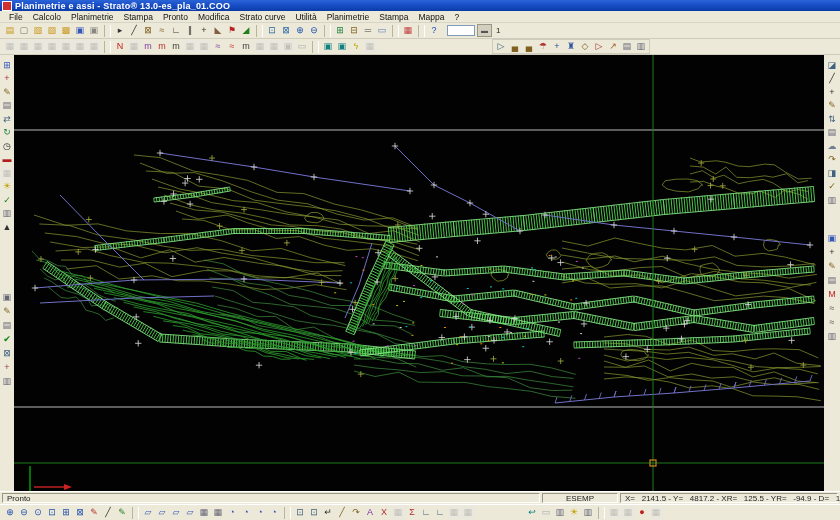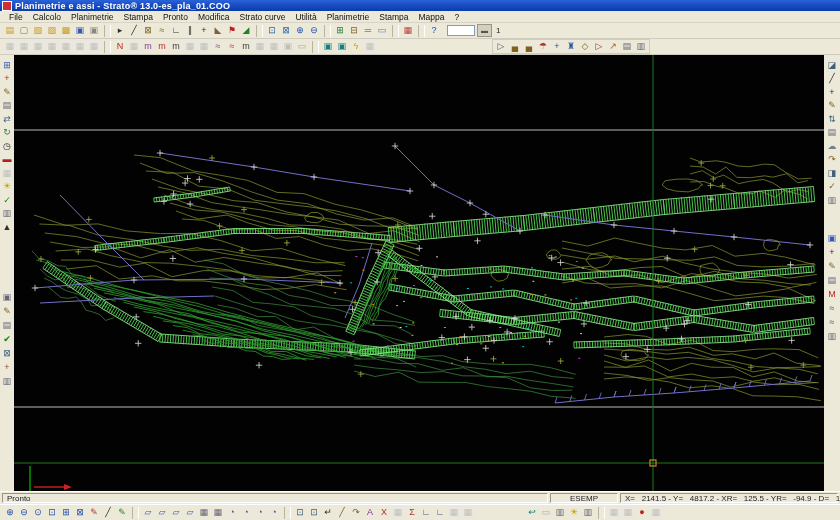--- a/index.html
+++ b/index.html
@@ -35,21 +35,21 @@
   .vtb .g2{margin-top:56px;display:flex;flex-direction:column;align-items:center;}
   .vtb.rgt{width:16px;}
   .vtb.rgt .g2{margin-top:24px;}
   #canvas{flex:0 0 auto;display:block;background:#000;}
   
   .statusbar{height:12px;display:flex;align-items:center;gap:2px;background:#ece9d8;padding:0 2px;
     font-size:8px;color:#222;flex:0 0 auto;border-top:1px solid #fff;}
   .cell{height:10px;border:1px solid;border-color:#9a9684 #fff #fff #9a9684;display:flex;align-items:center;
     padding:0 4px;white-space:pre;box-sizing:border-box;}
   .cell.grow{flex:1 1 auto;}
-  .cell.file{width:68px;justify-content:center;}
+  .cell.file{width:76px;justify-content:center;}
   .cell.coords{width:218px;justify-content:flex-start;}
   
   .tbrow.bottom{border-bottom:none;border-top:1px solid #fff;height:15px;}
   .gap50{width:50px;}
 </style>
 </head>
 <body>
 
 <div class="app">
 

